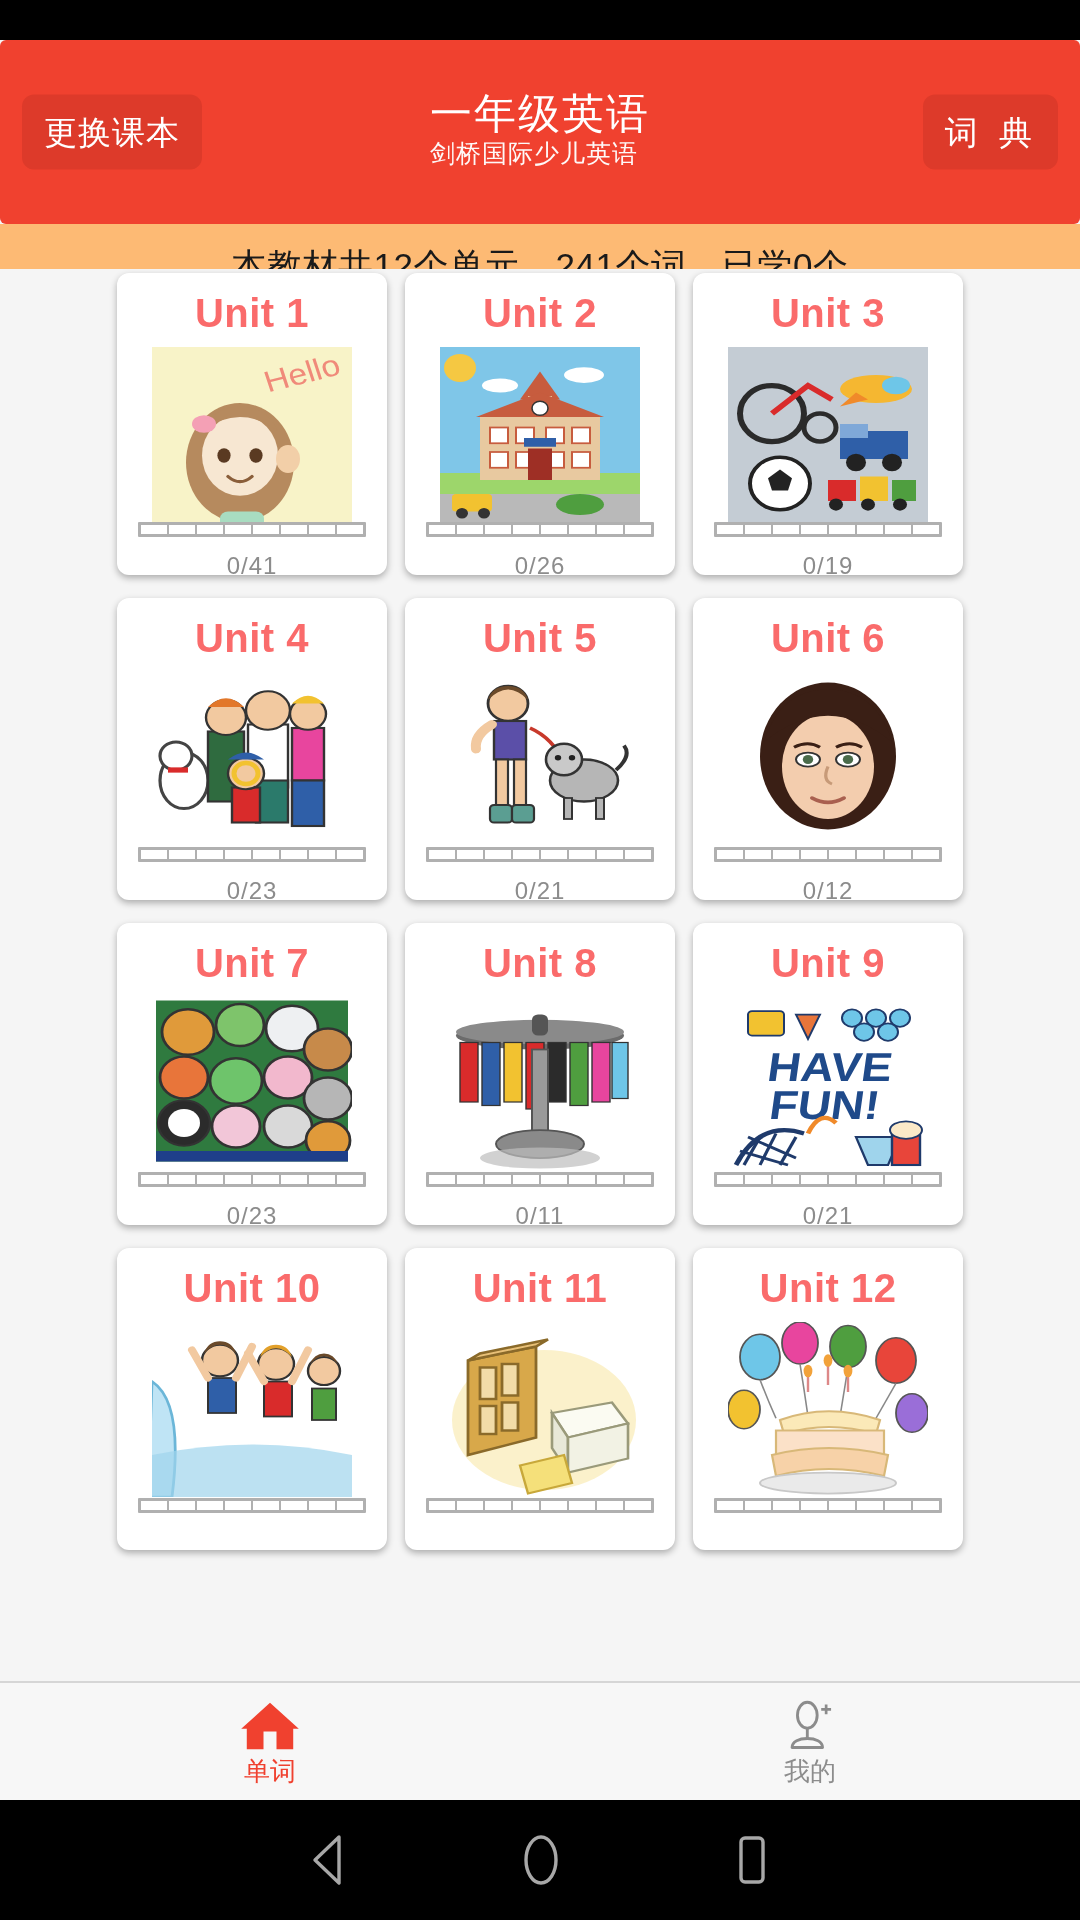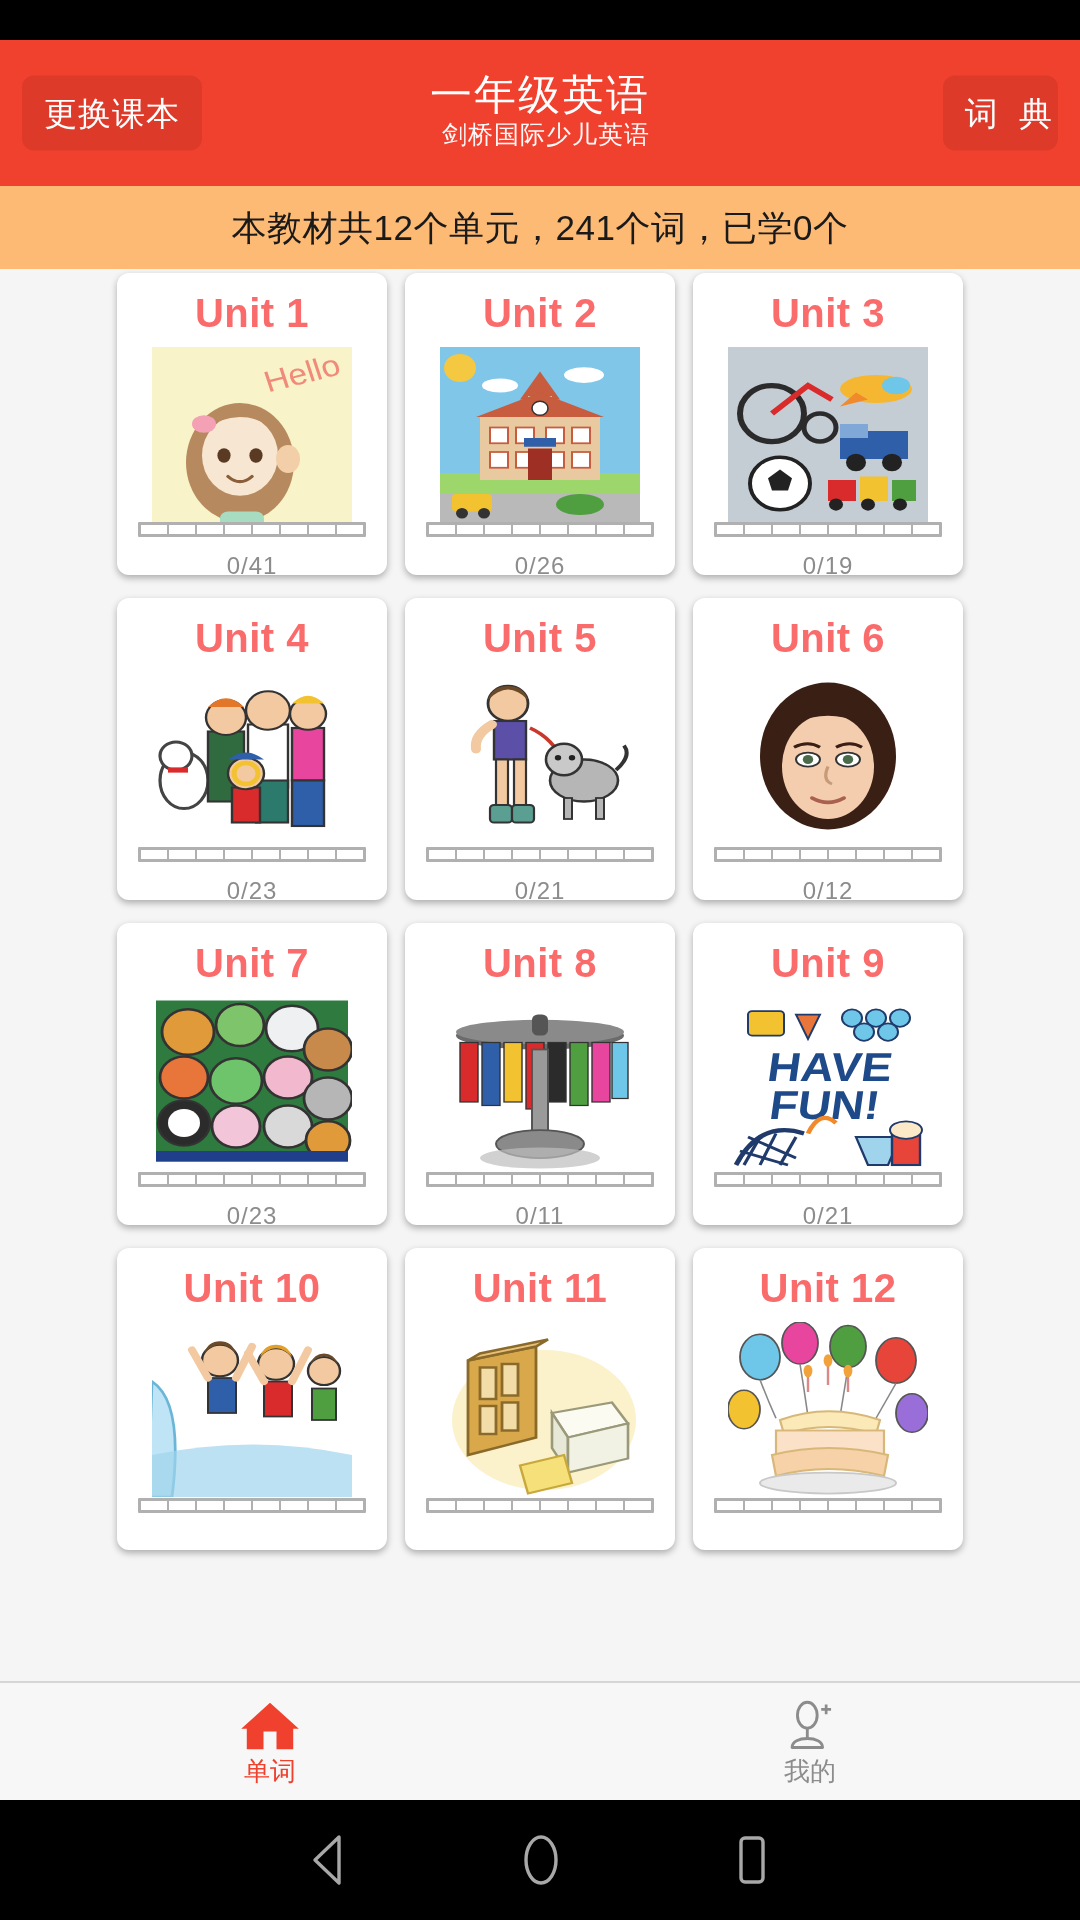--- a/index.html
+++ b/index.html
@@ -13,42 +13,42 @@
 
   
   .status-bar{
     height:40px; width:100%;
     background:#000;
   }
 
   
   .app-header{
     position:relative;
-    height:146px;
+    height:184px;
     background:#f0412f;
-    display:flex; align-items:center; justify-content:center;
+    display:flex; align-items:center; justify-content:center;border-radius:6px;
   }
   .hdr-btn{
     position:absolute;
     top:50%; transform:translateY(-50%);
     background:#dd3a2a;
     color:#fff;
     border:none;
     border-radius:12px;
     font-size:33px;
     letter-spacing:1px;
     padding:21px 22px;
     font-family:"Liberation Sans","DejaVu Sans",sans-serif;
     cursor:pointer;
     line-height:1;
   }
   .hdr-btn.left{ left:22px; }
-  .hdr-btn.right{ right:22px; letter-spacing:6px; padding-right:0; }
-
-  .hdr-titles{ text-align:right; margin-top:-4px; }
+  .hdr-btn.right{ right:22px; letter-spacing:6px; padding-right:20px; }
+
+  .hdr-titles{ text-align:left; margin-top:-4px; }
   .hdr-title{
     color:#fff; font-size:42px; font-weight:400;
     letter-spacing:2px; line-height:1.12;
   }
   .hdr-sub{
     color:#fff; font-size:25px; font-weight:400;
     letter-spacing:1px; opacity:.97;
   }
 
   

